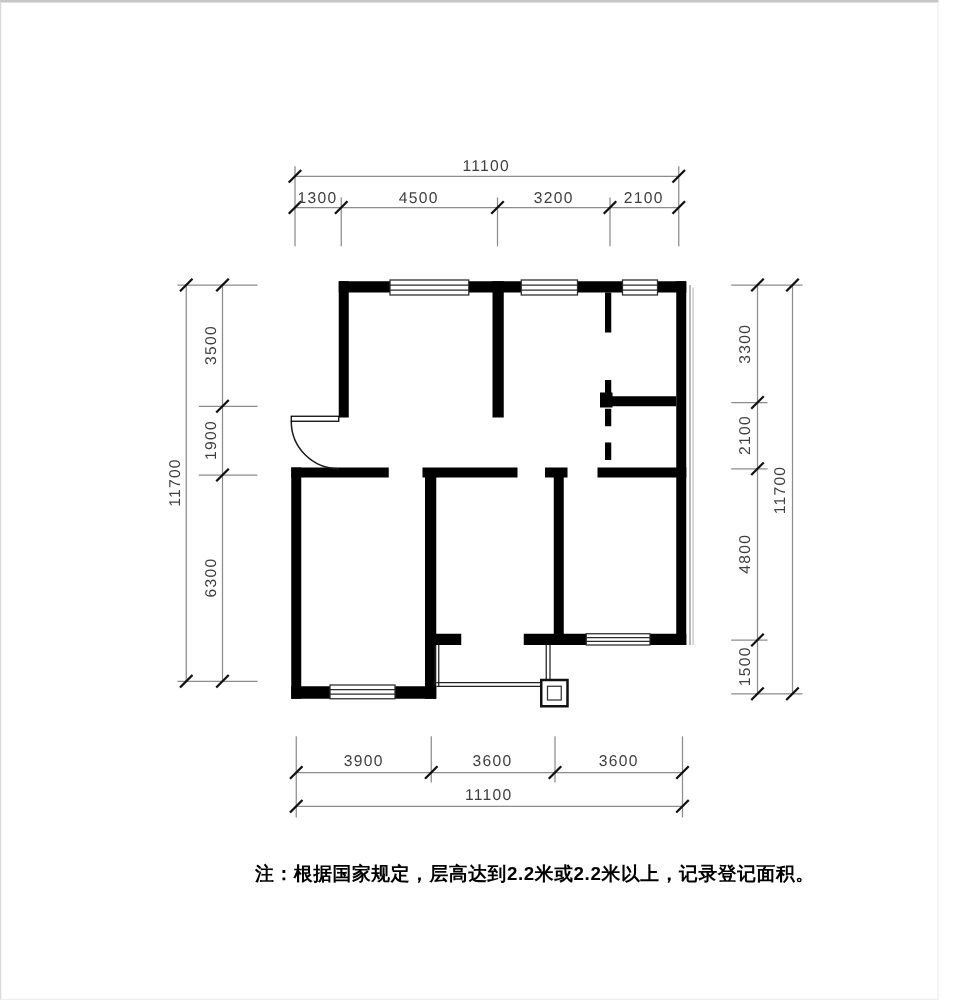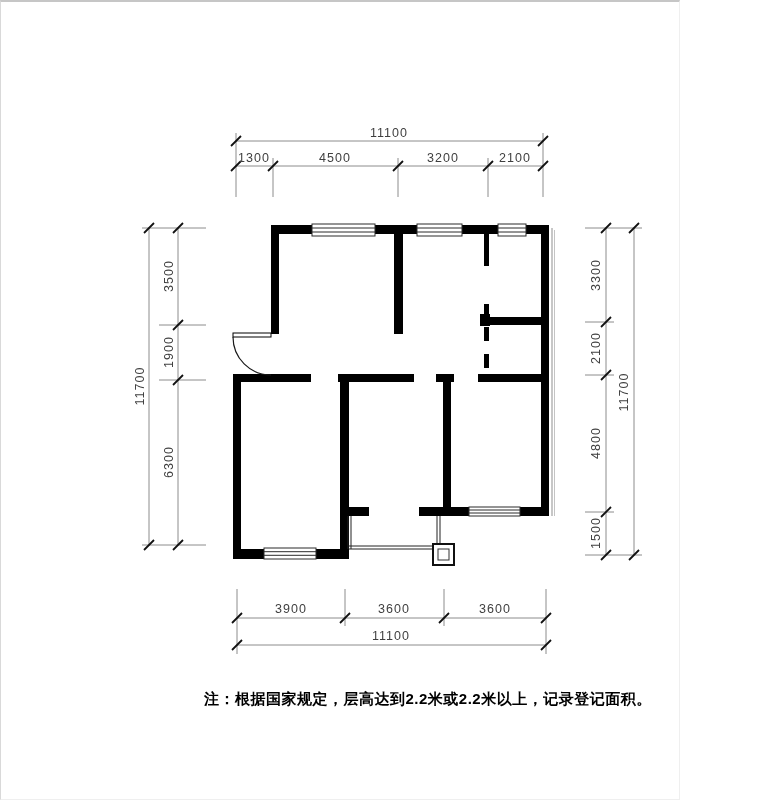--- a/index.html
+++ b/index.html
@@ -1,17 +1,17 @@
 <!DOCTYPE html>
 <html><head>
 <meta charset="utf-8">
 <style>
   html,body{margin:0;padding:0;background:#fff;}
   body{width:776px;height:800px;overflow:hidden;font-family:"Liberation Sans",sans-serif;}
-  .page{position:relative;width:680px;height:800px;background:#fff;
+  .page{position:relative;width:751px;height:800px;background:#fff;
         border-top:2px solid #c6c6c6;border-left:1px solid #d9d9d9;
         border-right:1px solid #efefef;border-bottom:1px solid #efefef;box-sizing:border-box;}
   svg{position:absolute;left:0;top:0;}
   .dim-txt{font-family:"Liberation Sans",sans-serif;font-size:12.5px;fill:#3f3f3f;letter-spacing:1px;}
   .note-txt{font-family:"Liberation Sans",sans-serif;font-size:15px;font-weight:600;fill:#000;letter-spacing:0.5px;}
 </style>
 </head>
 <body>
 
 <div class="page">

